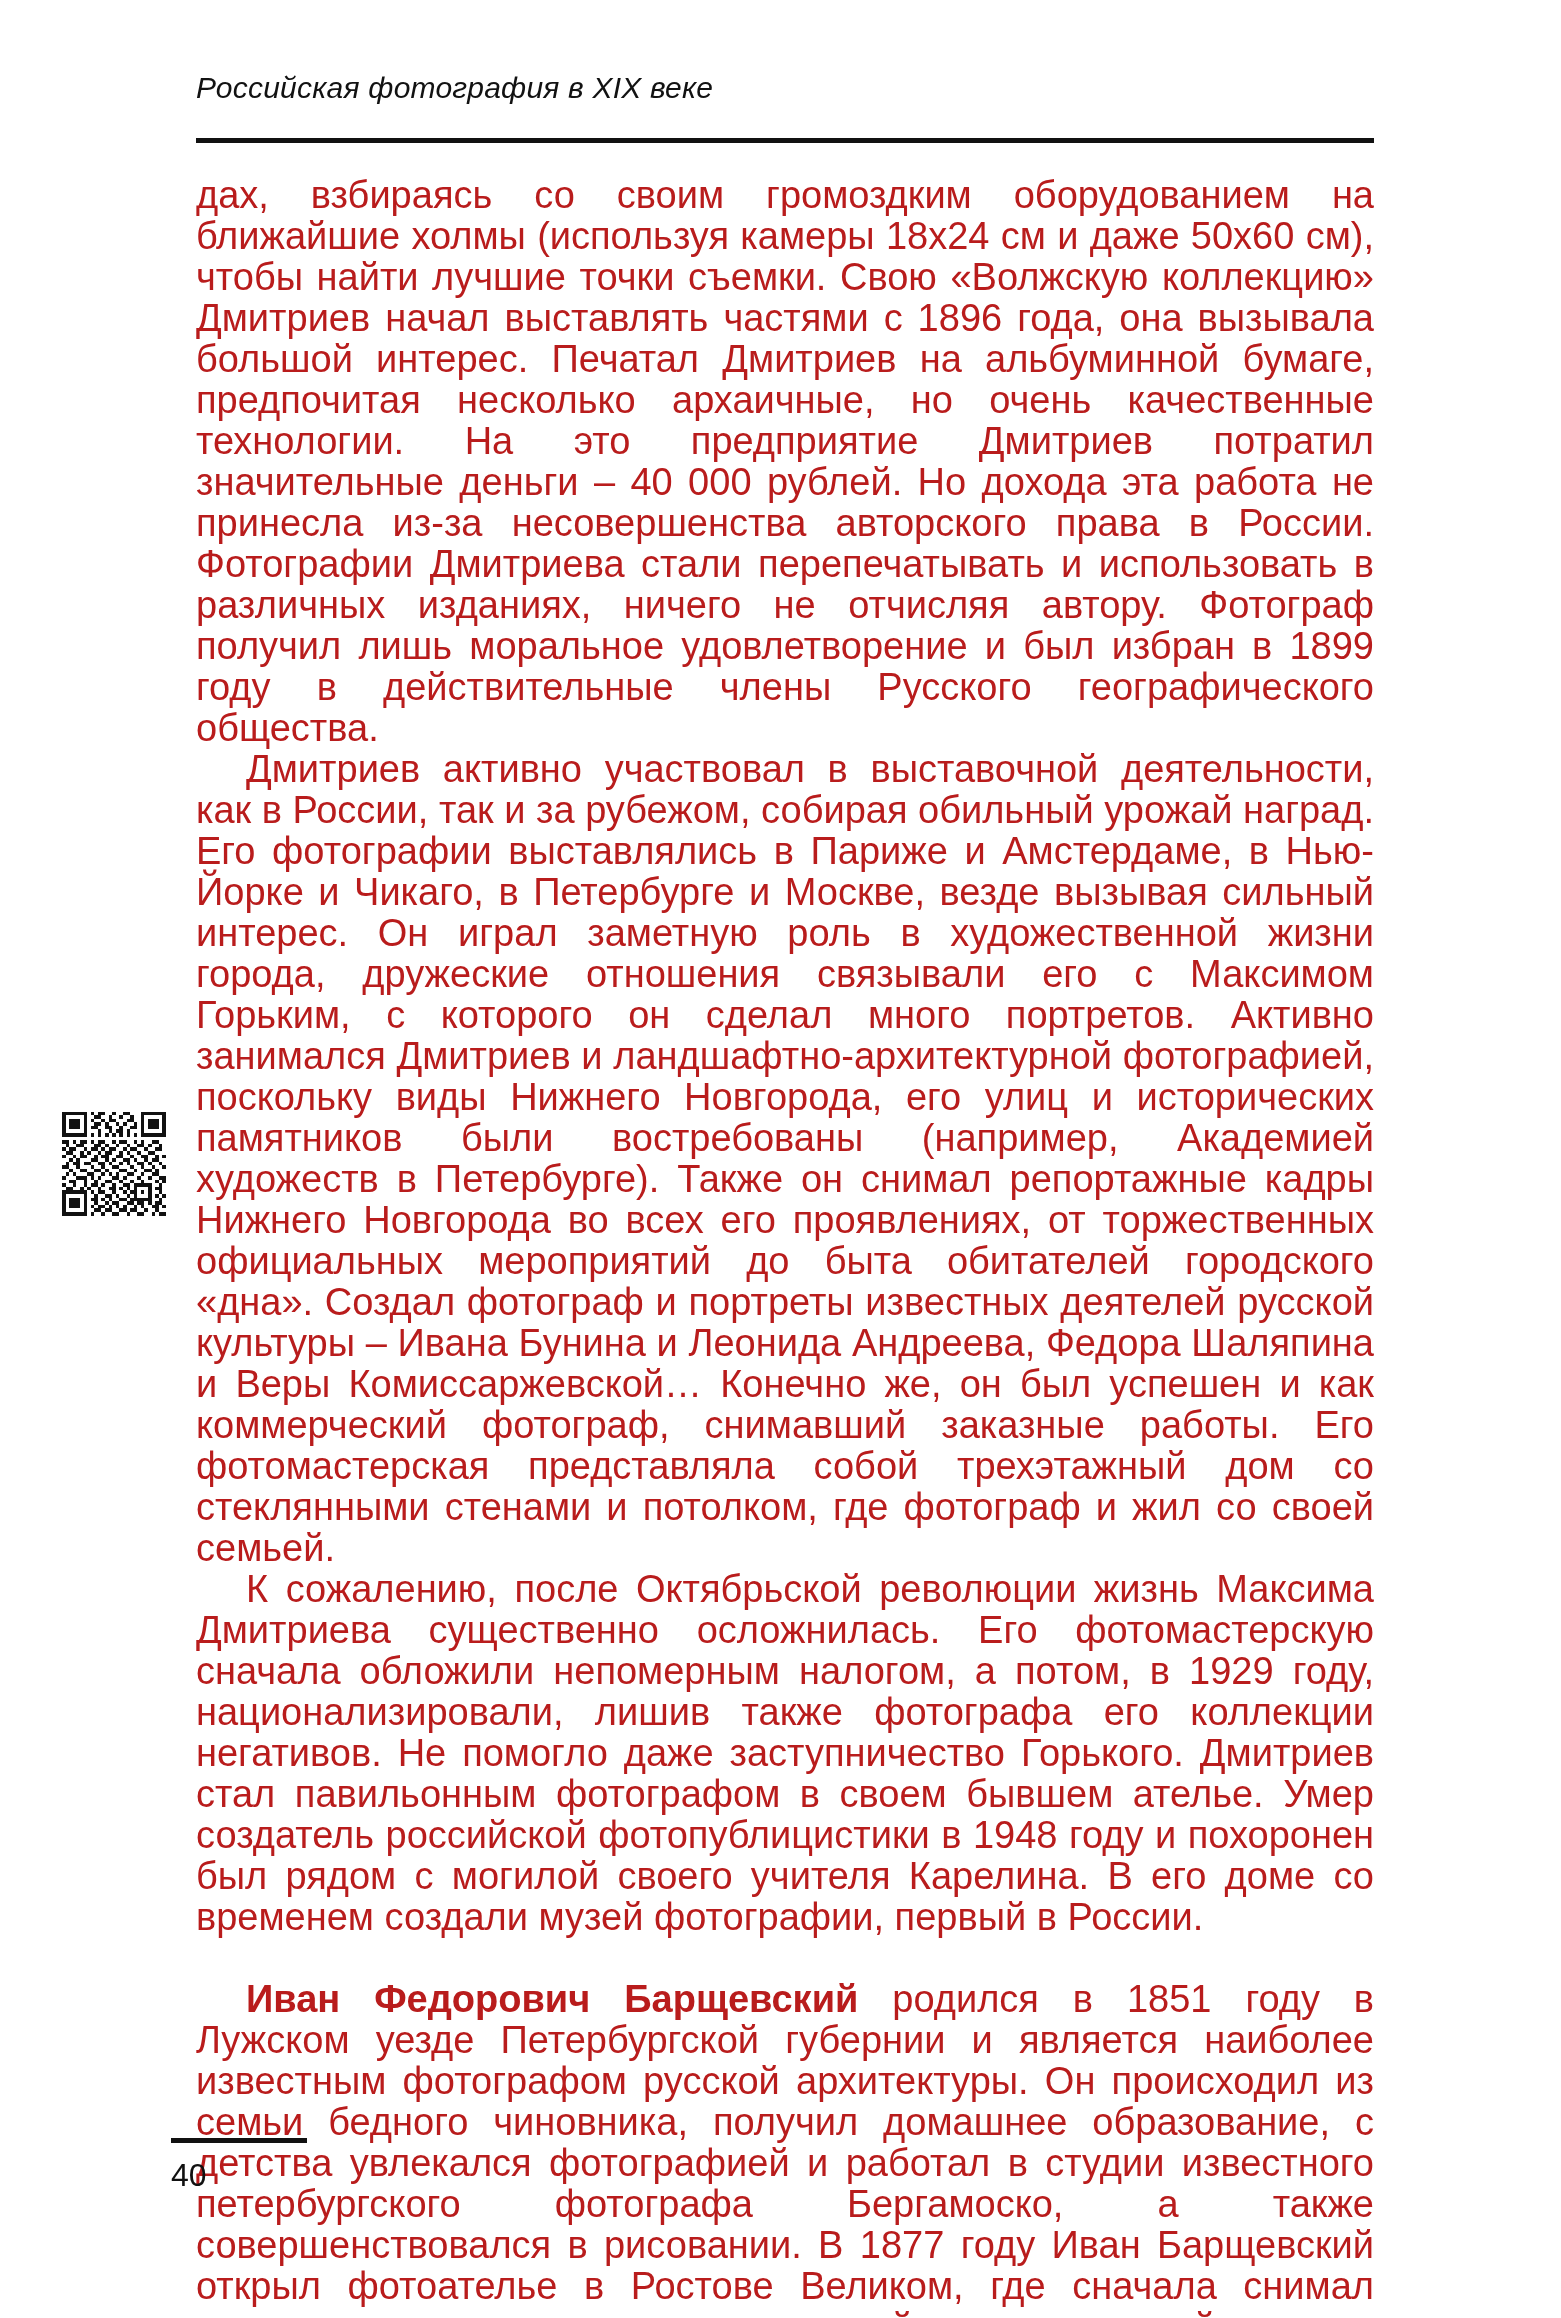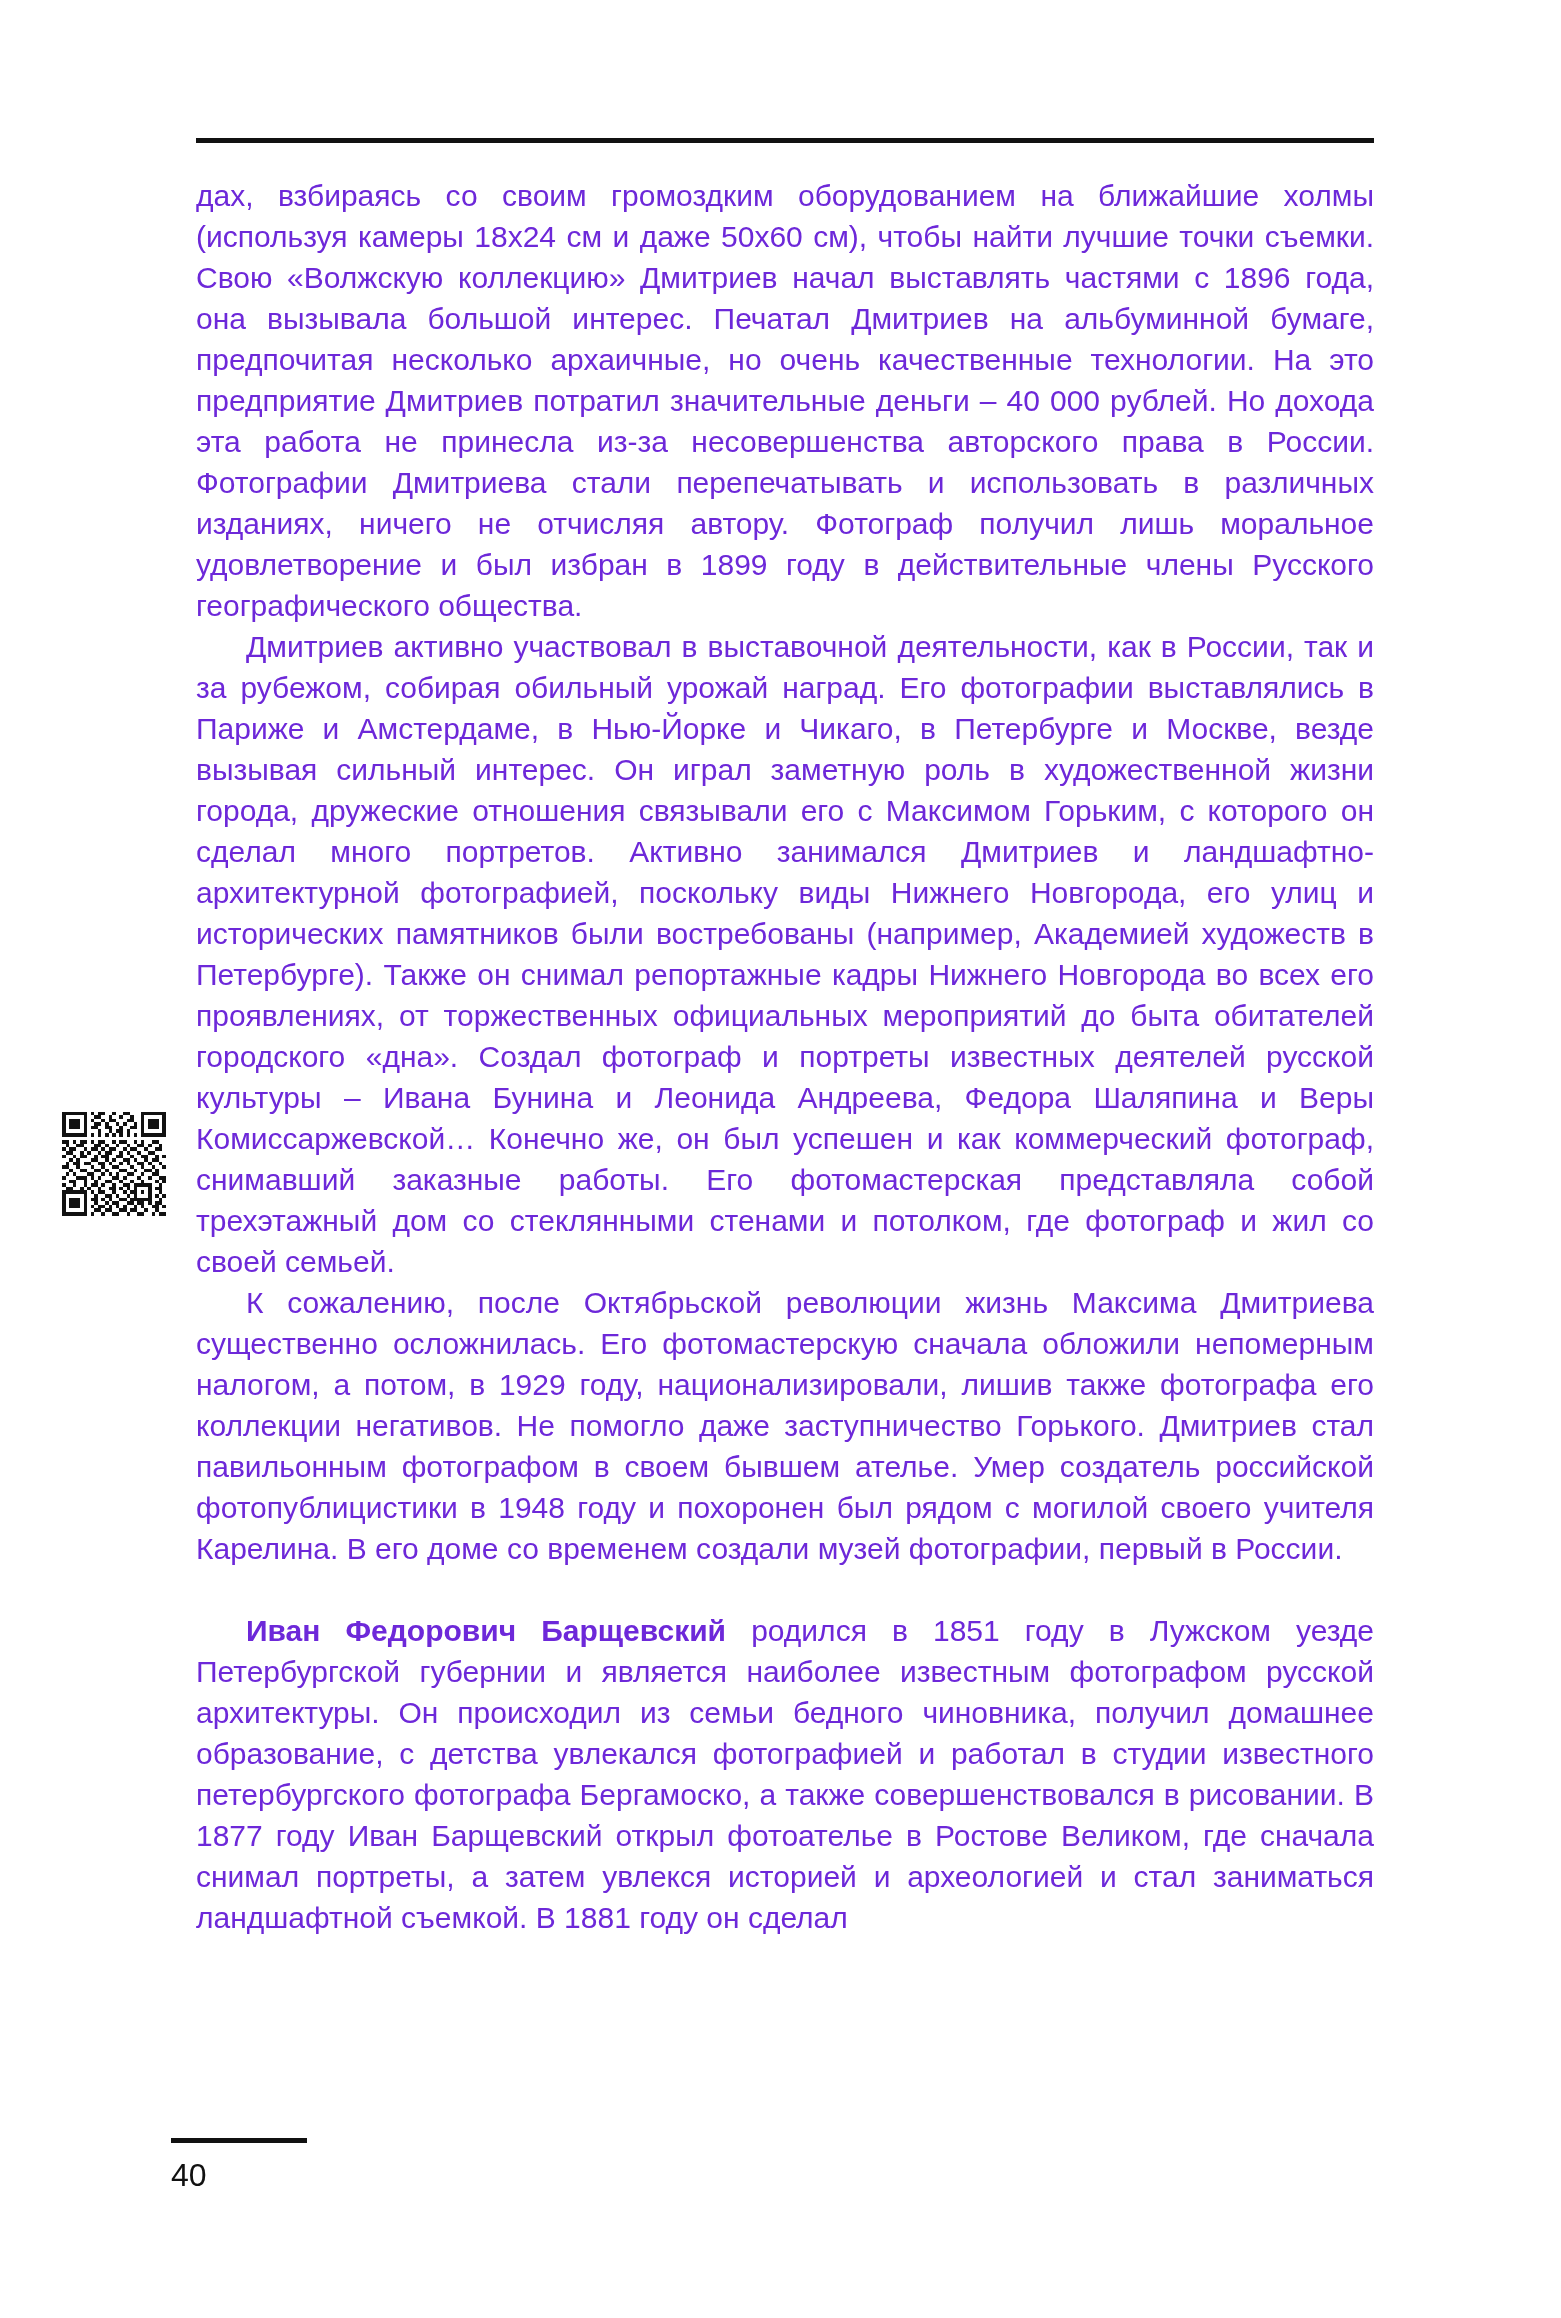--- a/index.html
+++ b/index.html
@@ -46,25 +46,25 @@
   
   .text-column {
     position: absolute;
     left: 196px;
     top: 175px;
     width: 1178px;
   }
 
   .para {
     margin: 0;
-    font-size: 30px;
+    font-size: 38px;
     line-height: 41px;
     text-align: justify;
     text-justify: inter-word;
-    color: #6d28d9;
+    color: #b91c1c;
     hyphens: manual;
   }
 
   .para.indent {
     text-indent: 50px;
   }
 
   .para.spaced-before {
     margin-top: 41px;
   }
@@ -105,20 +105,21 @@
     font-size: 32px;
     line-height: 1.1;
     color: #111111;
   }
 </style>
 </head>
 <body>
 
 <div class="page">
 
+  <div class="running-head">Российская фотография в XIX веке</div>
 
   <div class="head-rule"></div>
 
   <div class="text-column">
 
     <p class="para">дах, взбираясь со своим громоздким оборудованием на ближайшие холмы (используя камеры 18х24 см и даже 50х60 см), чтобы найти лучшие точки съемки. Свою «Волжскую коллекцию» Дмитриев начал выставлять частями с 1896 года, она вызывала большой интерес. Печатал Дмитриев на альбуминной бумаге, предпочитая несколько архаичные, но очень качественные технологии. На это предприятие Дмитриев потратил значительные деньги – 40 000 рублей. Но дохода эта работа не принесла из-за несовершенства авторского права в России. Фотографии Дмитриева стали перепечатывать и использовать в различных изданиях, ничего не отчисляя автору. Фотограф получил лишь моральное удовлетворение и был избран в 1899 году в действительные члены Русского географического общества.</p>
 
     <p class="para indent">Дмитриев активно участвовал в выставочной деятельности, как в России, так и за рубежом, собирая обильный урожай наград. Его фотографии выставлялись в Париже и Амстердаме, в Нью-Йорке и Чикаго, в Петербурге и Москве, везде вызывая сильный интерес. Он играл заметную роль в художественной жизни города, дружеские отношения связывали его с Максимом Горьким, с которого он сделал много портретов. Активно занимался Дмитриев и ландшафтно-архитектурной фотографией, поскольку виды Нижнего Новгорода, его улиц и исторических памятников были востребованы (например, Академией художеств в Петербурге). Также он снимал репортажные кадры Нижнего Новгорода во всех его проявлениях, от торжественных официальных мероприятий до быта обитателей городского «дна». Создал фотограф и портреты известных деятелей русской культуры – Ивана Бунина и Леонида Андреева, Федора Шаляпина и Веры Комиссаржевской… Конечно же, он был успешен и как коммерческий фотограф, снимавший заказные работы. Его фотомастерская представляла собой трехэтажный дом со стеклянными стенами и потолком, где фотограф и жил со своей семьей.</p>
 
     <p class="para indent">К сожалению, после Октябрьской революции жизнь Максима Дмитриева существенно осложнилась.  Его фотомастерскую сначала обложили непомерным налогом, а потом, в 1929 году, национализировали, лишив также фотографа его коллекции негативов.   Не помогло даже заступничество Горького. Дмитриев стал павильонным фотографом в своем бывшем ателье. Умер создатель российской фотопублицистики в 1948 году и похоронен был рядом с могилой своего учителя Карелина. В его доме со временем создали музей фотографии, первый в России.</p>

